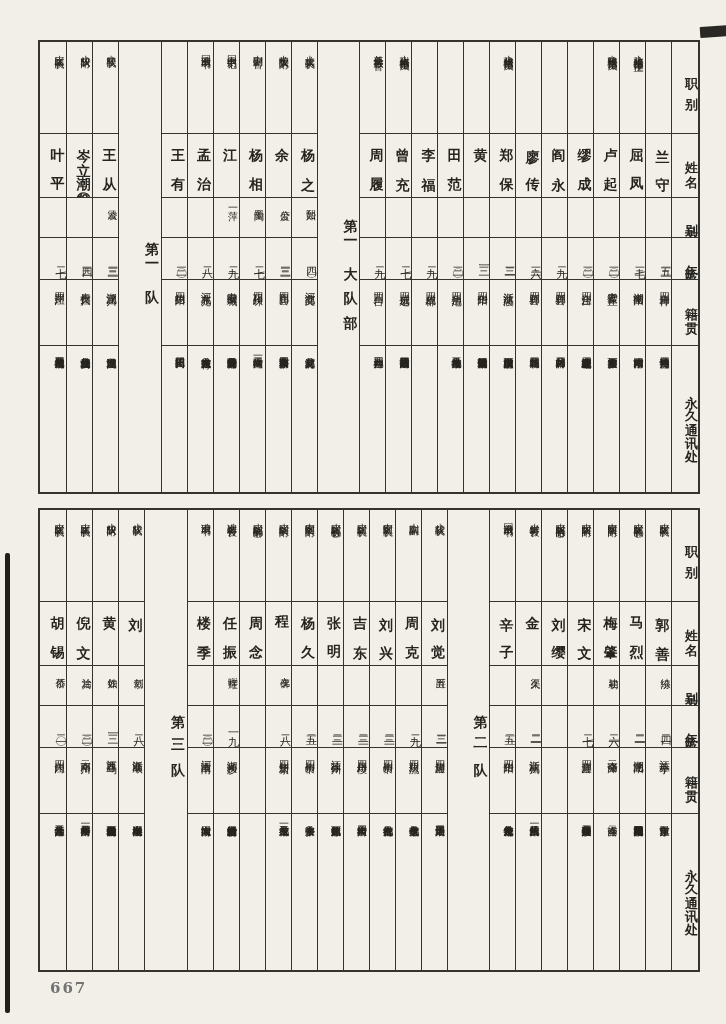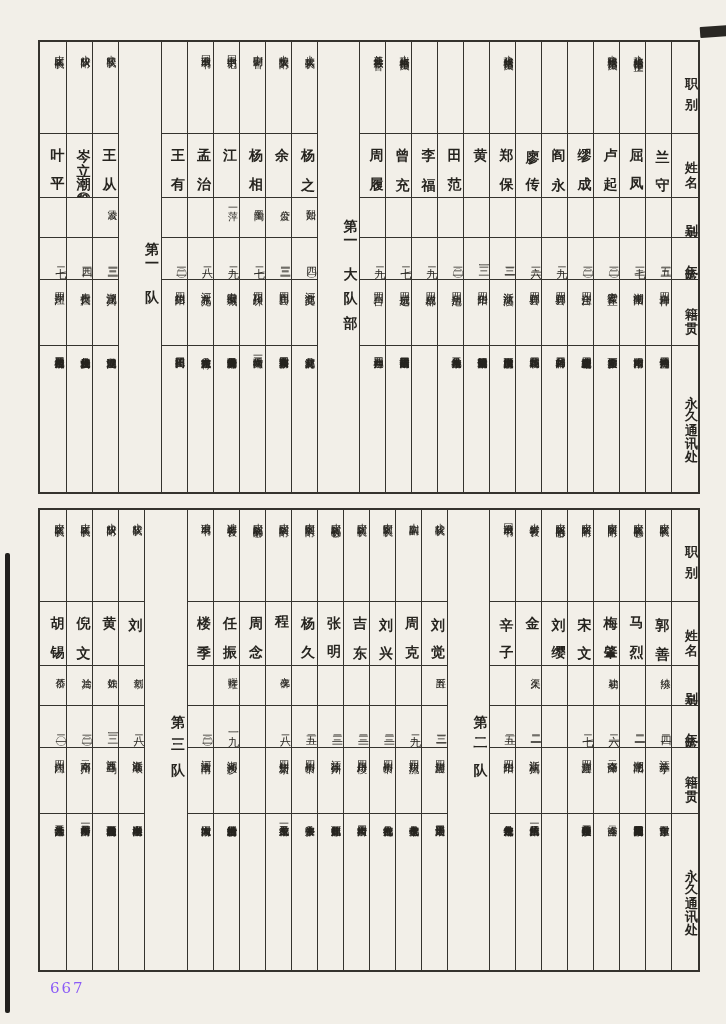--- a/index.html
+++ b/index.html
@@ -51,21 +51,21 @@
   .col-header .r-age{letter-spacing:0.25em;}
   .col-header .r-jiguan{letter-spacing:1.1em;padding-top:0;}
   .col-header .r-addr{letter-spacing:1.05em;font-size:13px;padding:0;text-align:center;}
   .col-divider .r-full{
     height:100%;flex:1;font-size:14px;font-weight:bold;
     text-align:center;letter-spacing:1.7em;border-bottom:none;
   }
   .page-number{
     position:absolute;left:50px;top:979px;
     font-family:"DejaVu Serif", serif;
-    font-size:15px;letter-spacing:2px;color:#8b5cf6;
+    font-size:15px;letter-spacing:2px;color:#737373;font-weight:bold;
   }
   .artifact-left-bar{
     position:absolute;left:5px;top:553px;width:5px;height:460px;
     background:#211f1c;border-radius:2px;
   }
   .artifact-corner{
     position:absolute;right:-4px;top:26px;width:30px;height:11px;
     background:#2a2824;transform:rotate(-4deg);border-radius:1px;
   }
 </style>

